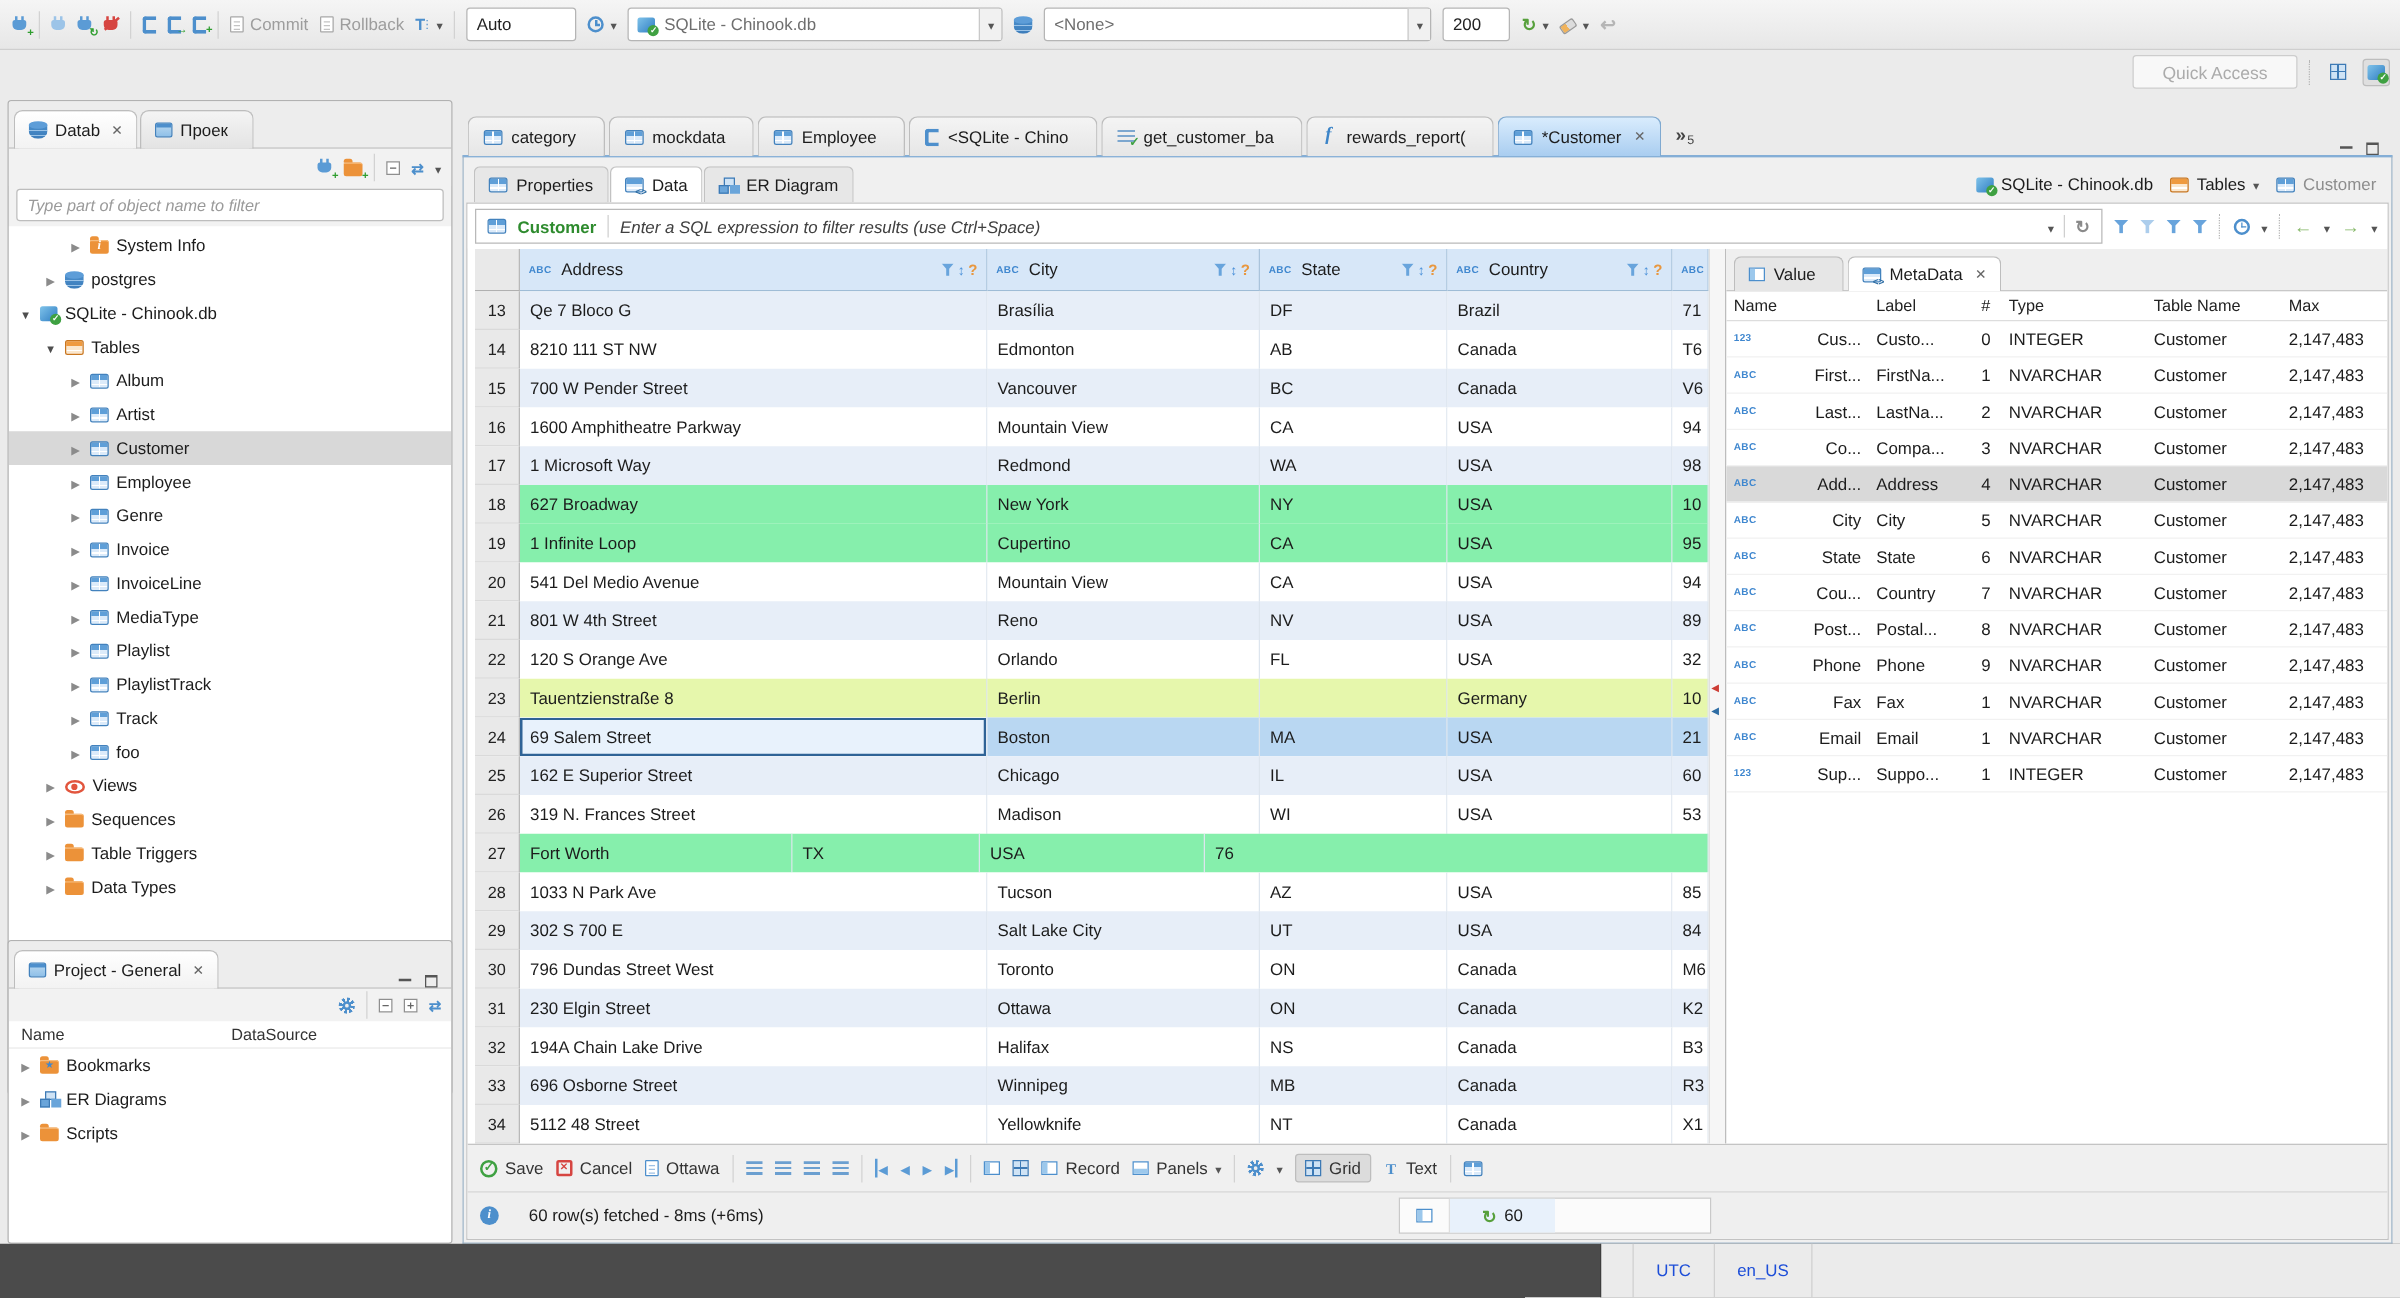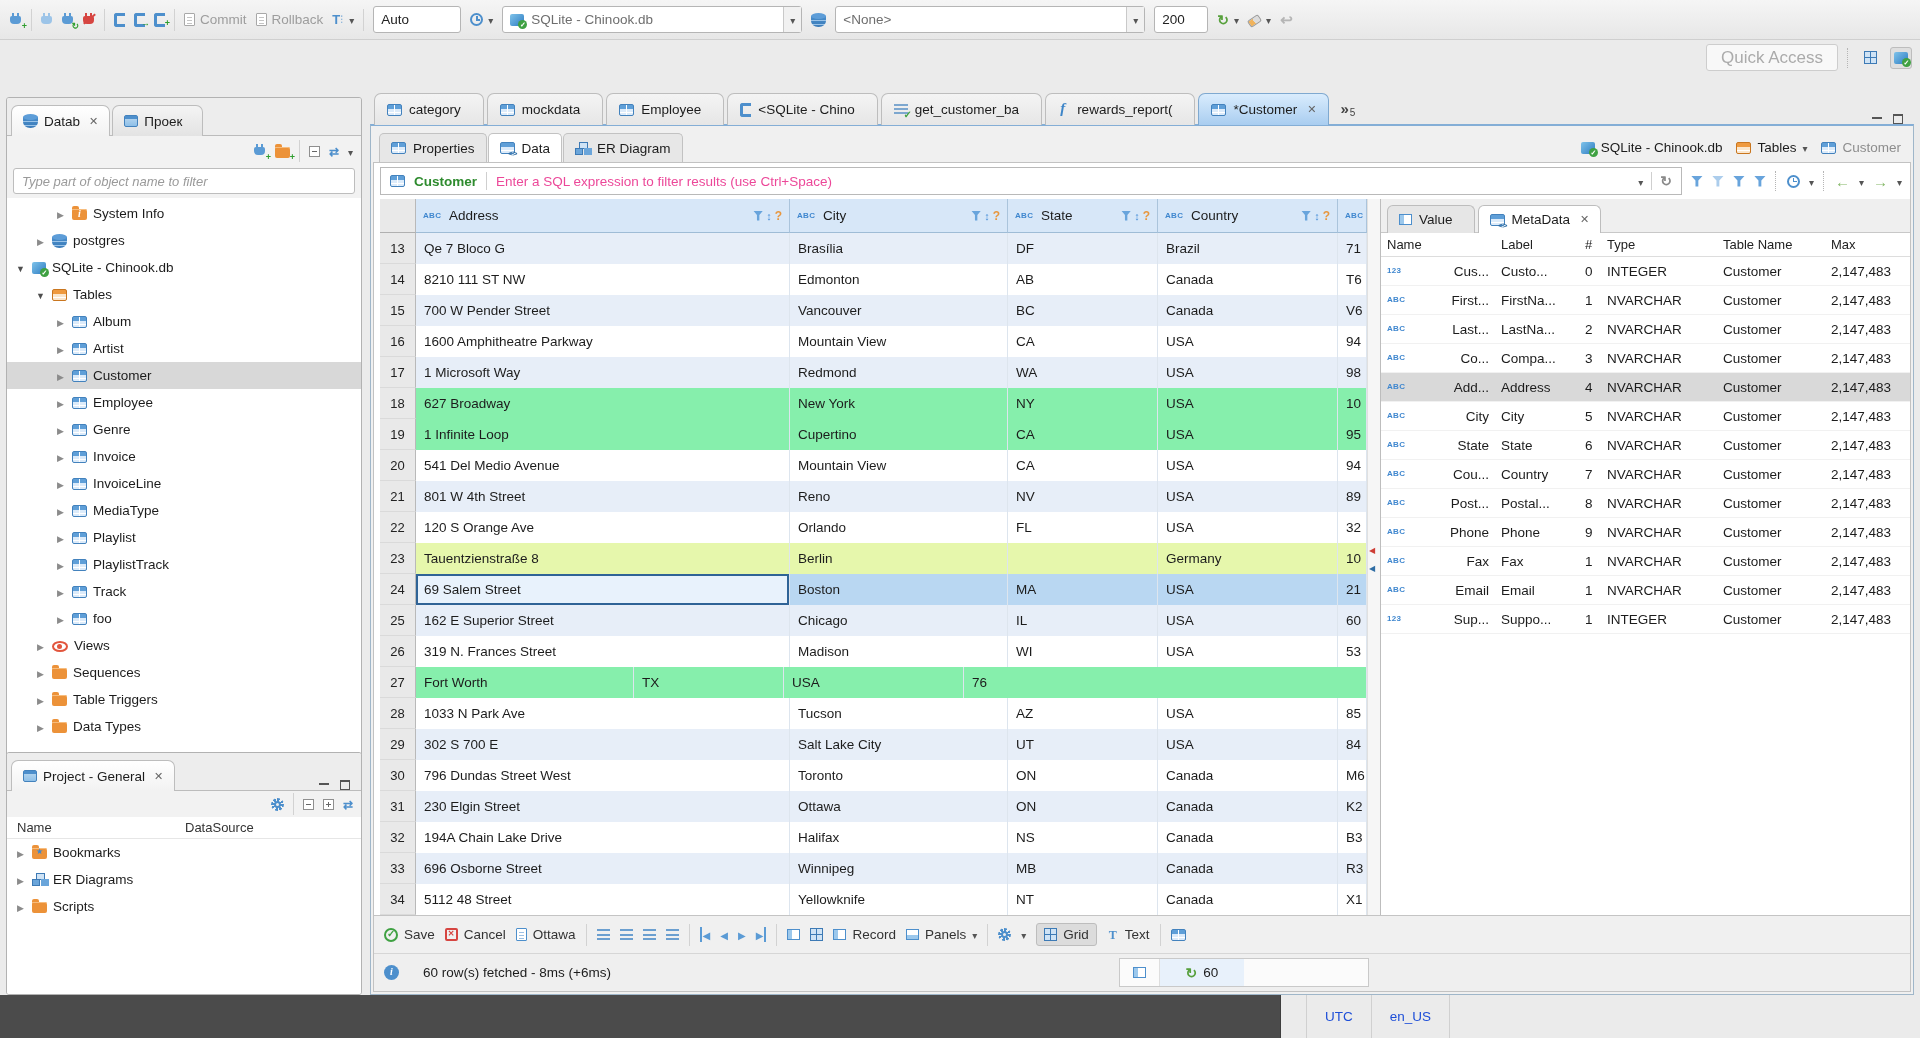--- a/index.html
+++ b/index.html
@@ -119,33 +119,33 @@
   .wmax{width:10px;height:10px;border:1px solid #555;border-top:2px solid #555}
 
   
   .topbar{position:absolute;left:0;top:0;right:0;height:40px;background:linear-gradient(#f5f5f5,#e7e7e7);border-bottom:1px solid #cfcfcf;display:flex;align-items:center;gap:9px;padding:0 10px}
   .tbtn{display:flex;align-items:center;gap:5px;color:#9d9d9d}
   .combo{background:#fff;border:1px solid #b5b5b5;border-radius:3px;height:27px;display:flex;align-items:center;padding:0 0 0 7px;gap:7px;color:#6e6e6e}
   .combo .cbody{flex:1;white-space:nowrap;overflow:hidden}
   .combo .cbtn{width:18px;align-self:stretch;border-left:1px solid #c9c9c9;background:#f1f1f1;display:flex;align-items:center;justify-content:center}
   .numfield{background:#fff;border:1px solid #b5b5b5;border-radius:3px;height:27px;width:54px;display:flex;align-items:center;padding:0 7px;color:#222}
   .qa-wrap{position:absolute;top:44px;right:8px;display:flex;align-items:center;gap:9px}
-  .qa-box{width:132px;height:27px;border:1px solid #cdcdcd;border-radius:3px;background:#f8f8f8;color:#ababab;display:flex;align-items:center;justify-content:center;font-size:17px}
+  .qa-box{width:132px;height:27px;border:1px solid #cdcdcd;border-radius:3px;background:#f8f8f8;color:#ababab;display:flex;align-items:center;justify-content:center;font-size:14px}
   .persp{width:22px;height:22px;display:flex;align-items:center;justify-content:center;border-radius:3px}
   .persp.active{background:#dfdfdf;border:1px solid #bdbdbd}
 
   
   .panel{position:absolute;border:1px solid #b2b2b2;border-radius:3px;background:#f2f2f2;display:flex;flex-direction:column;overflow:hidden}
   .ctabs{display:flex;align-items:flex-end;height:38px;padding:3px 4px 0;background:#ededed;border-bottom:1px solid #bcbcbc}
   .ctab{display:flex;align-items:center;gap:6px;height:31px;padding:0 11px;border:1px solid #bdbdbd;border-bottom:none;border-radius:7px 7px 0 0;background:linear-gradient(#f4f4f4,#e3e3e3);margin-right:2px;position:relative;top:1px;white-space:nowrap}
   .ctab.active{background:linear-gradient(#ffffff,#f2f2f2)}
   .winbtns{margin-left:auto;display:flex;gap:11px;align-items:center;padding:0 7px}
 
   
-  #explorer{left:6px;top:97px;width:356px;height:796px}
+  #explorer{left:6px;top:80px;width:356px;height:796px}
   .ptools{height:30px;display:flex;align-items:center;justify-content:flex-end;gap:9px;padding:0 8px;background:#f2f2f2}
   .pfilter{height:26px;margin:2px 6px 4px;border:1px solid #bdbdbd;border-radius:3px;background:#fff;display:flex;align-items:center;padding:0 8px;color:#9a9a9a;font-style:italic;font-size:13px;white-space:nowrap;overflow:hidden}
   .treebody{flex:1;background:#fff;overflow:hidden;padding-top:2px}
   .trow{height:27px;display:flex;align-items:center;gap:6px;white-space:nowrap}
   .trow.ind0{padding-left:8px}.trow.ind1{padding-left:28px}.trow.ind2{padding-left:48px}
   .trow.selected{background:#d8d8d8}
 
   
   #project{left:6px;top:752px;width:356px;height:243px}
   .phead{height:22px;display:flex;align-items:center;color:#333;font-size:13px;background:#fff;border-bottom:1px solid #e6e6e6}
@@ -168,21 +168,21 @@
   .bcitem{display:flex;align-items:center;gap:6px;white-space:nowrap}
   .bcitem.muted .bclabel{color:#8d8d8d}
   .bc-caret{display:none}
   .bc-caret.show{display:inline}
 
   .databox{flex:1;margin:0 2px 2px;border:1px solid #c2c2c2;background:#fff;display:flex;flex-direction:column;overflow:hidden}
   .filterrow{height:36px;display:flex;align-items:center;padding:3px 6px;gap:9px;background:#fff}
   .filterbox{flex:1;height:28px;border:1px solid #b9b9b9;background:#fff;display:flex;align-items:center;padding:0 9px;gap:9px;overflow:hidden}
   .entity{color:#2e8b2e;font-weight:bold;white-space:nowrap}
   .fdiv{width:1px;height:18px;background:#cfcfcf}
-  .fph{color:#ec4899;white-space:nowrap;overflow:hidden;flex:1}
+  .fph{color:#404040;font-style:italic;white-space:nowrap;overflow:hidden;flex:1}
   .fbox-right{display:flex;align-items:center;gap:8px}
   .ficons{display:flex;align-items:center;gap:9px;padding-right:2px}
 
   .gridwrap{flex:1;display:flex;overflow:hidden}
   .grid{width:993px;display:flex;flex-direction:column;padding-left:6px;background:#fff;overflow:hidden}
   .ghead{display:flex;height:34px}
   .hgutter{width:36px;background:#e9e9e9;border-right:1px solid #b9b9b9;border-bottom:1px solid #b0b0b0}
   .hcell{display:flex;align-items:center;gap:6px;padding:0 7px;background:#d7e7f8;border-right:1px solid #aac4dc;border-bottom:1px solid #9fbcd6;overflow:hidden}
   .hcluster{margin-left:auto;display:flex;align-items:center;gap:3px}
   .c-addr{width:374px}.c-city{width:218px}.c-state{width:150px}.c-country{width:180px}.c-postal{flex:1;min-width:0}

